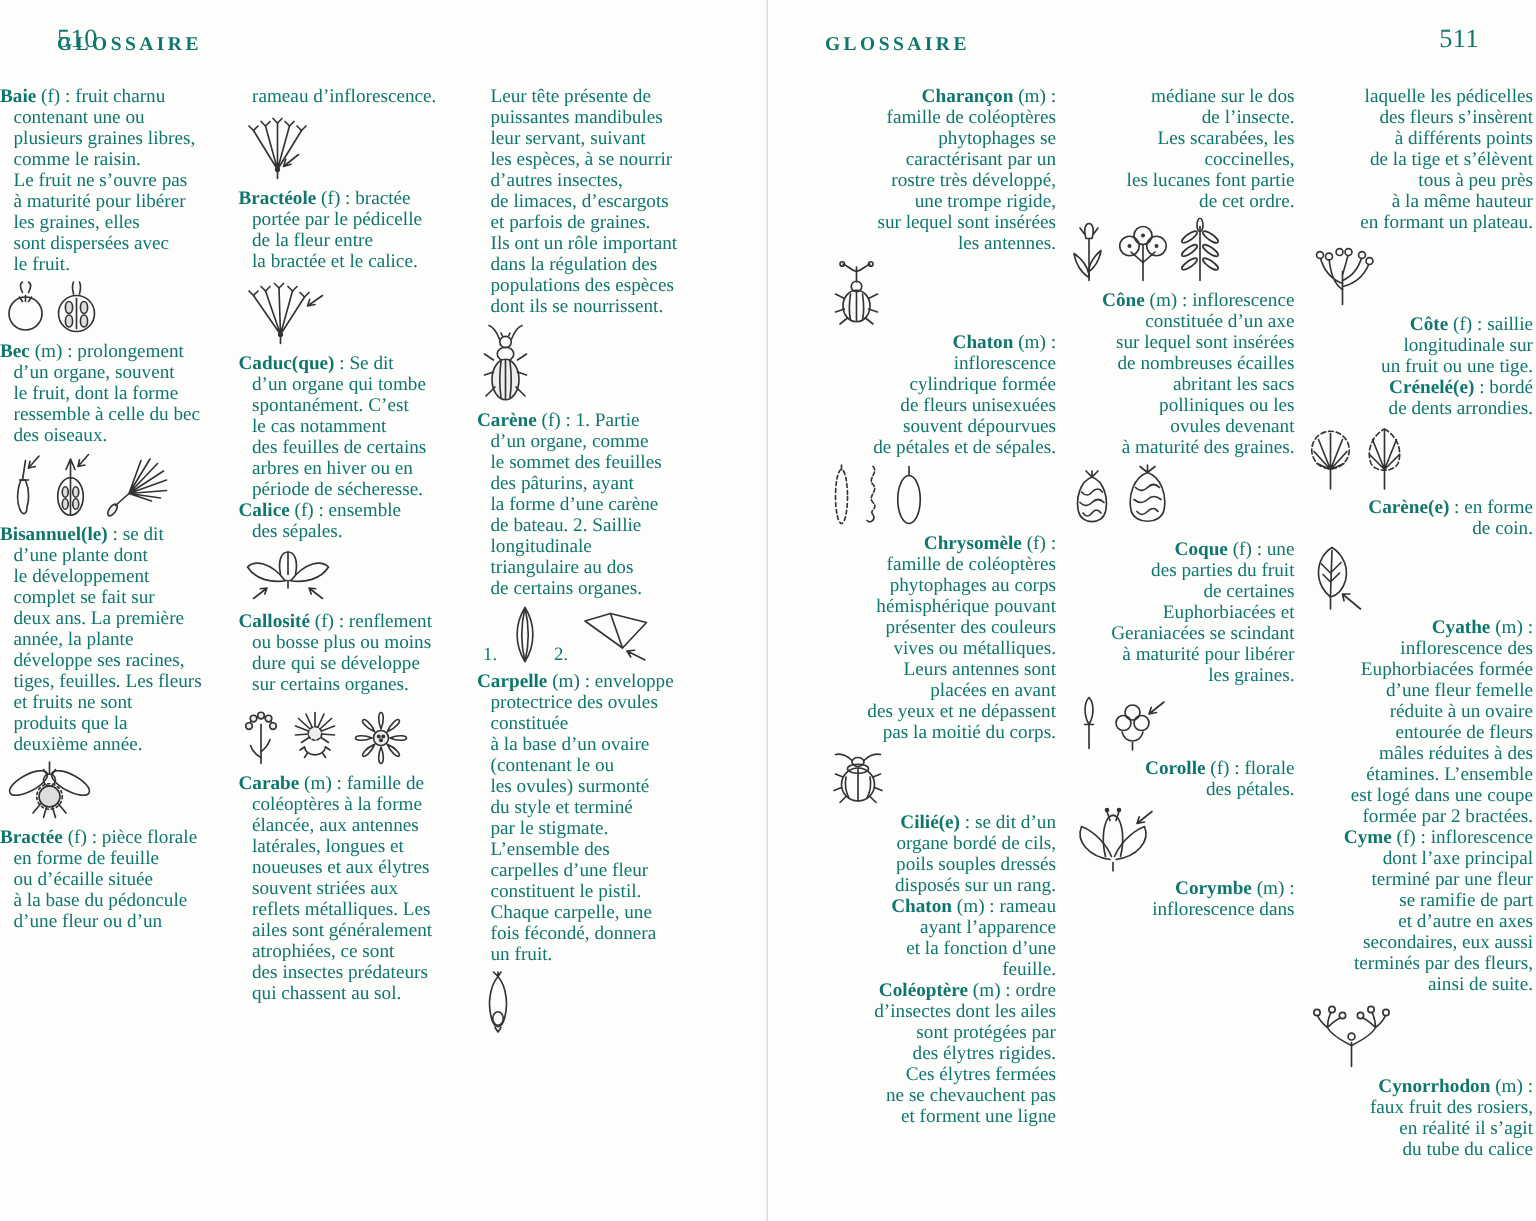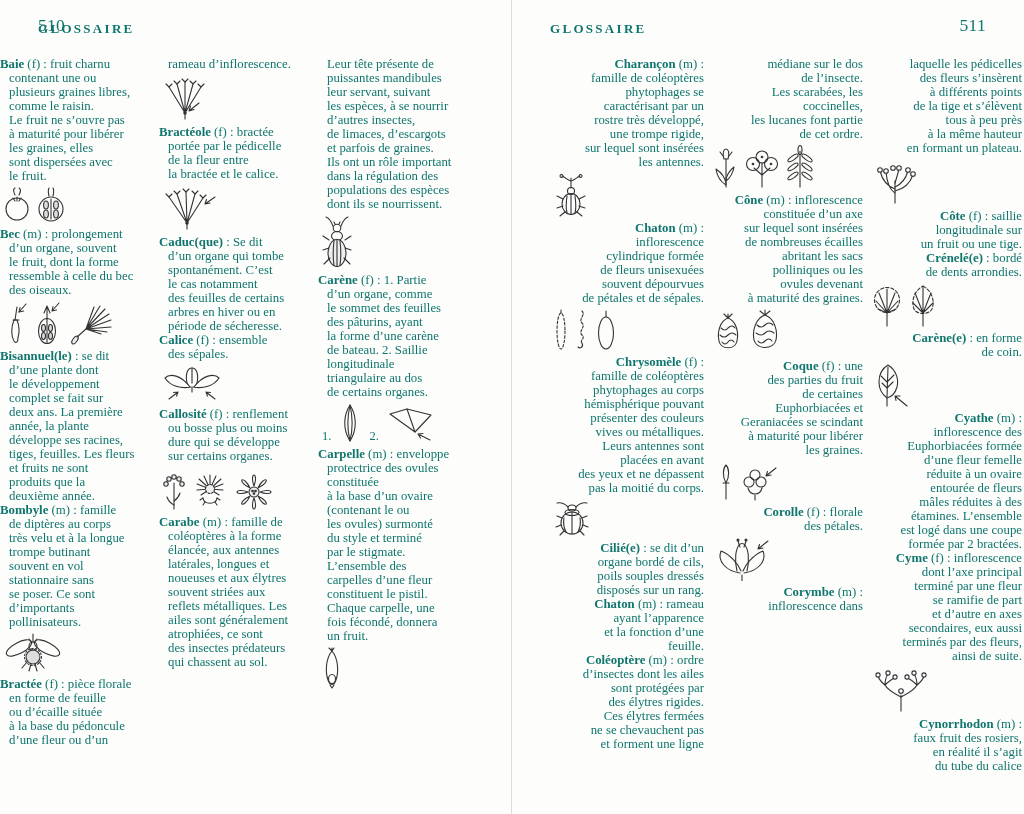--- a/index.html
+++ b/index.html
@@ -115,29 +115,20 @@
 d’une plante dont
 le développement
 complet se fait sur
 deux ans. La première
 année, la plante
 développe ses racines,
 tiges, feuilles. Les fleurs
 et fruits ne sont
 produits que la
 deuxième année.</span></p>
-          <p class="entry"><b>Bombyle</b><span> (m) : famille
-de diptères au corps
-très velu et à la longue
-trompe butinant
-souvent en vol
-stationnaire sans
-se poser. Ce sont
-d’importants
-pollinisateurs.</span></p>
           <div class="illus">
             <span class="icon">
               <svg width="58" height="40" viewBox="0 0 58 40">
                 <g fill="none" stroke="#333" stroke-width="1.1" stroke-linecap="round" stroke-linejoin="round">
                   <ellipse cx="15" cy="15" rx="14" ry="5.5" transform="rotate(-28 15 15)"></ellipse>
                   <ellipse cx="43" cy="15" rx="14" ry="5.5" transform="rotate(28 43 15)"></ellipse>
                   <circle cx="29" cy="24" r="7" fill="#ddd"></circle>
                   <circle cx="29" cy="24" r="8.5" stroke-dasharray="1.5 2"></circle>
                   <circle cx="29" cy="13" r="4"></circle>
                   <path d="M29 9 V1 M27 9 l-2 -3 M31 9 l2 -3"></path>

